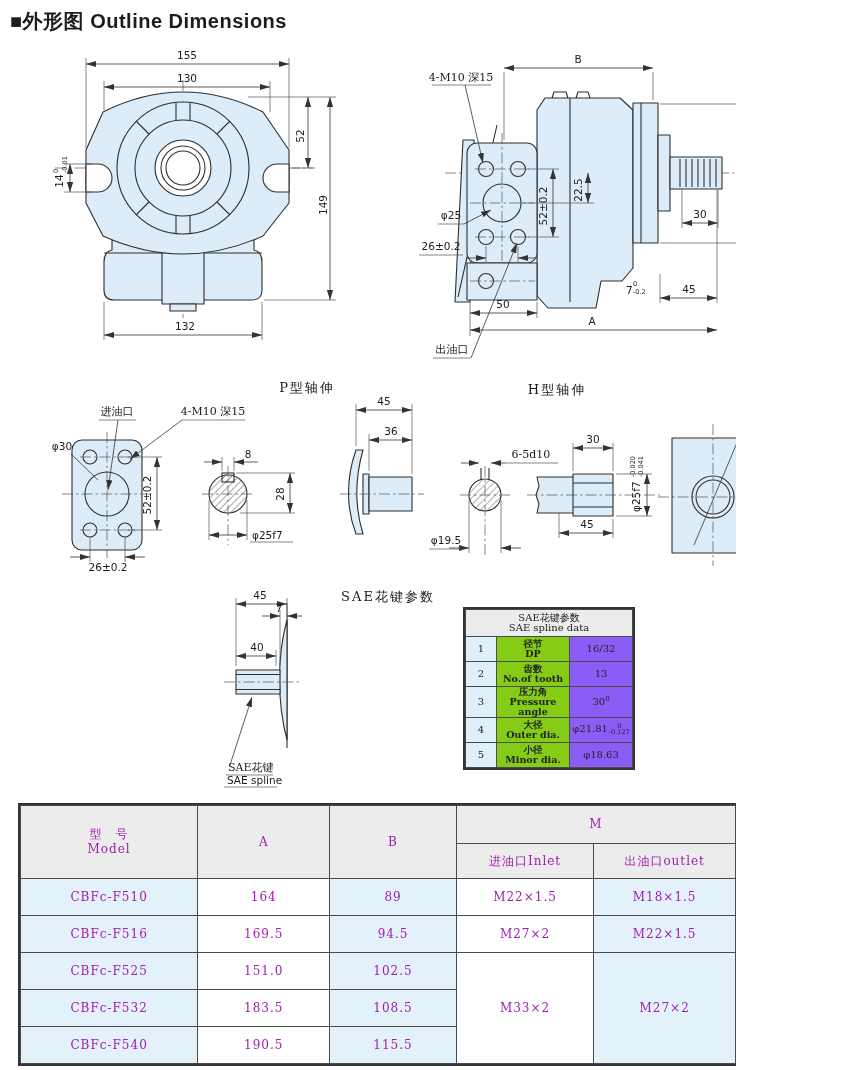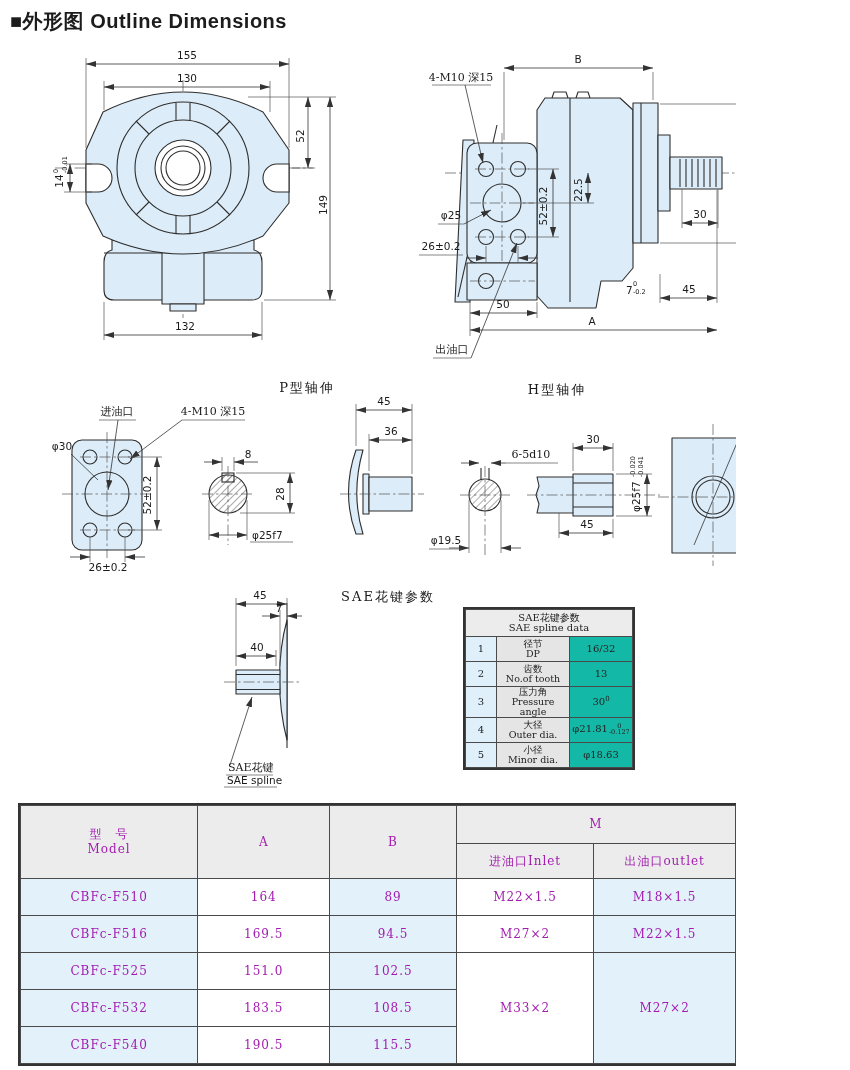--- a/index.html
+++ b/index.html
@@ -21,22 +21,22 @@
   text.dts{font:6.5px "DejaVu Sans",sans-serif;fill:#1a1a1a;}
   text.dtc{font:11px "DejaVu Serif",serif;fill:#1a1a1a;}
   text.hdg{font:13px "DejaVu Serif",serif;fill:#1a1a1a;letter-spacing:2px;}
   
   .sae-table{position:absolute;left:465px;top:609px;border-collapse:collapse;
              font-family:"DejaVu Serif",serif;color:#222;table-layout:fixed;}
   .sae-table td,.sae-table th{border:1px solid #4a4a4a;text-align:center;vertical-align:middle;
              padding:0;line-height:1.05;}
   .sae-table th{background:#ececec;font-weight:normal;font-size:10px;height:26px;}
   .sae-table .c-no{width:30px;background:#dff0fb;font-size:10px;}
-  .sae-table .c-nm{width:72px;background:#e5e5e5;font-size:9.5px;}
-  .sae-table .c-val{width:62px;background:#14b8a6;font-size:10px;}
+  .sae-table .c-nm{width:72px;background:#84cc16;font-size:9.5px;font-weight:bold;}
+  .sae-table .c-val{width:62px;background:#8b5cf6;font-size:10px;}
   .sae-table tr{height:25px;}
   .sae-table .tol{display:inline-block;vertical-align:middle;line-height:0.9;margin-left:1px;}
   .sae-table .tol i{display:block;font-style:normal;font-size:6.5px;}
   sup{font-size:7px;}
   
   .model-table{position:absolute;left:20px;top:805px;border-collapse:collapse;
                font-family:"DejaVu Serif",serif;color:#a21caf;table-layout:fixed;}
   .model-table td{border:1px solid #4a4a4a;text-align:center;vertical-align:middle;
                font-size:12px;letter-spacing:1px;padding:0;line-height:1.25;}
   .model-table .hd{background:#ececec;}

